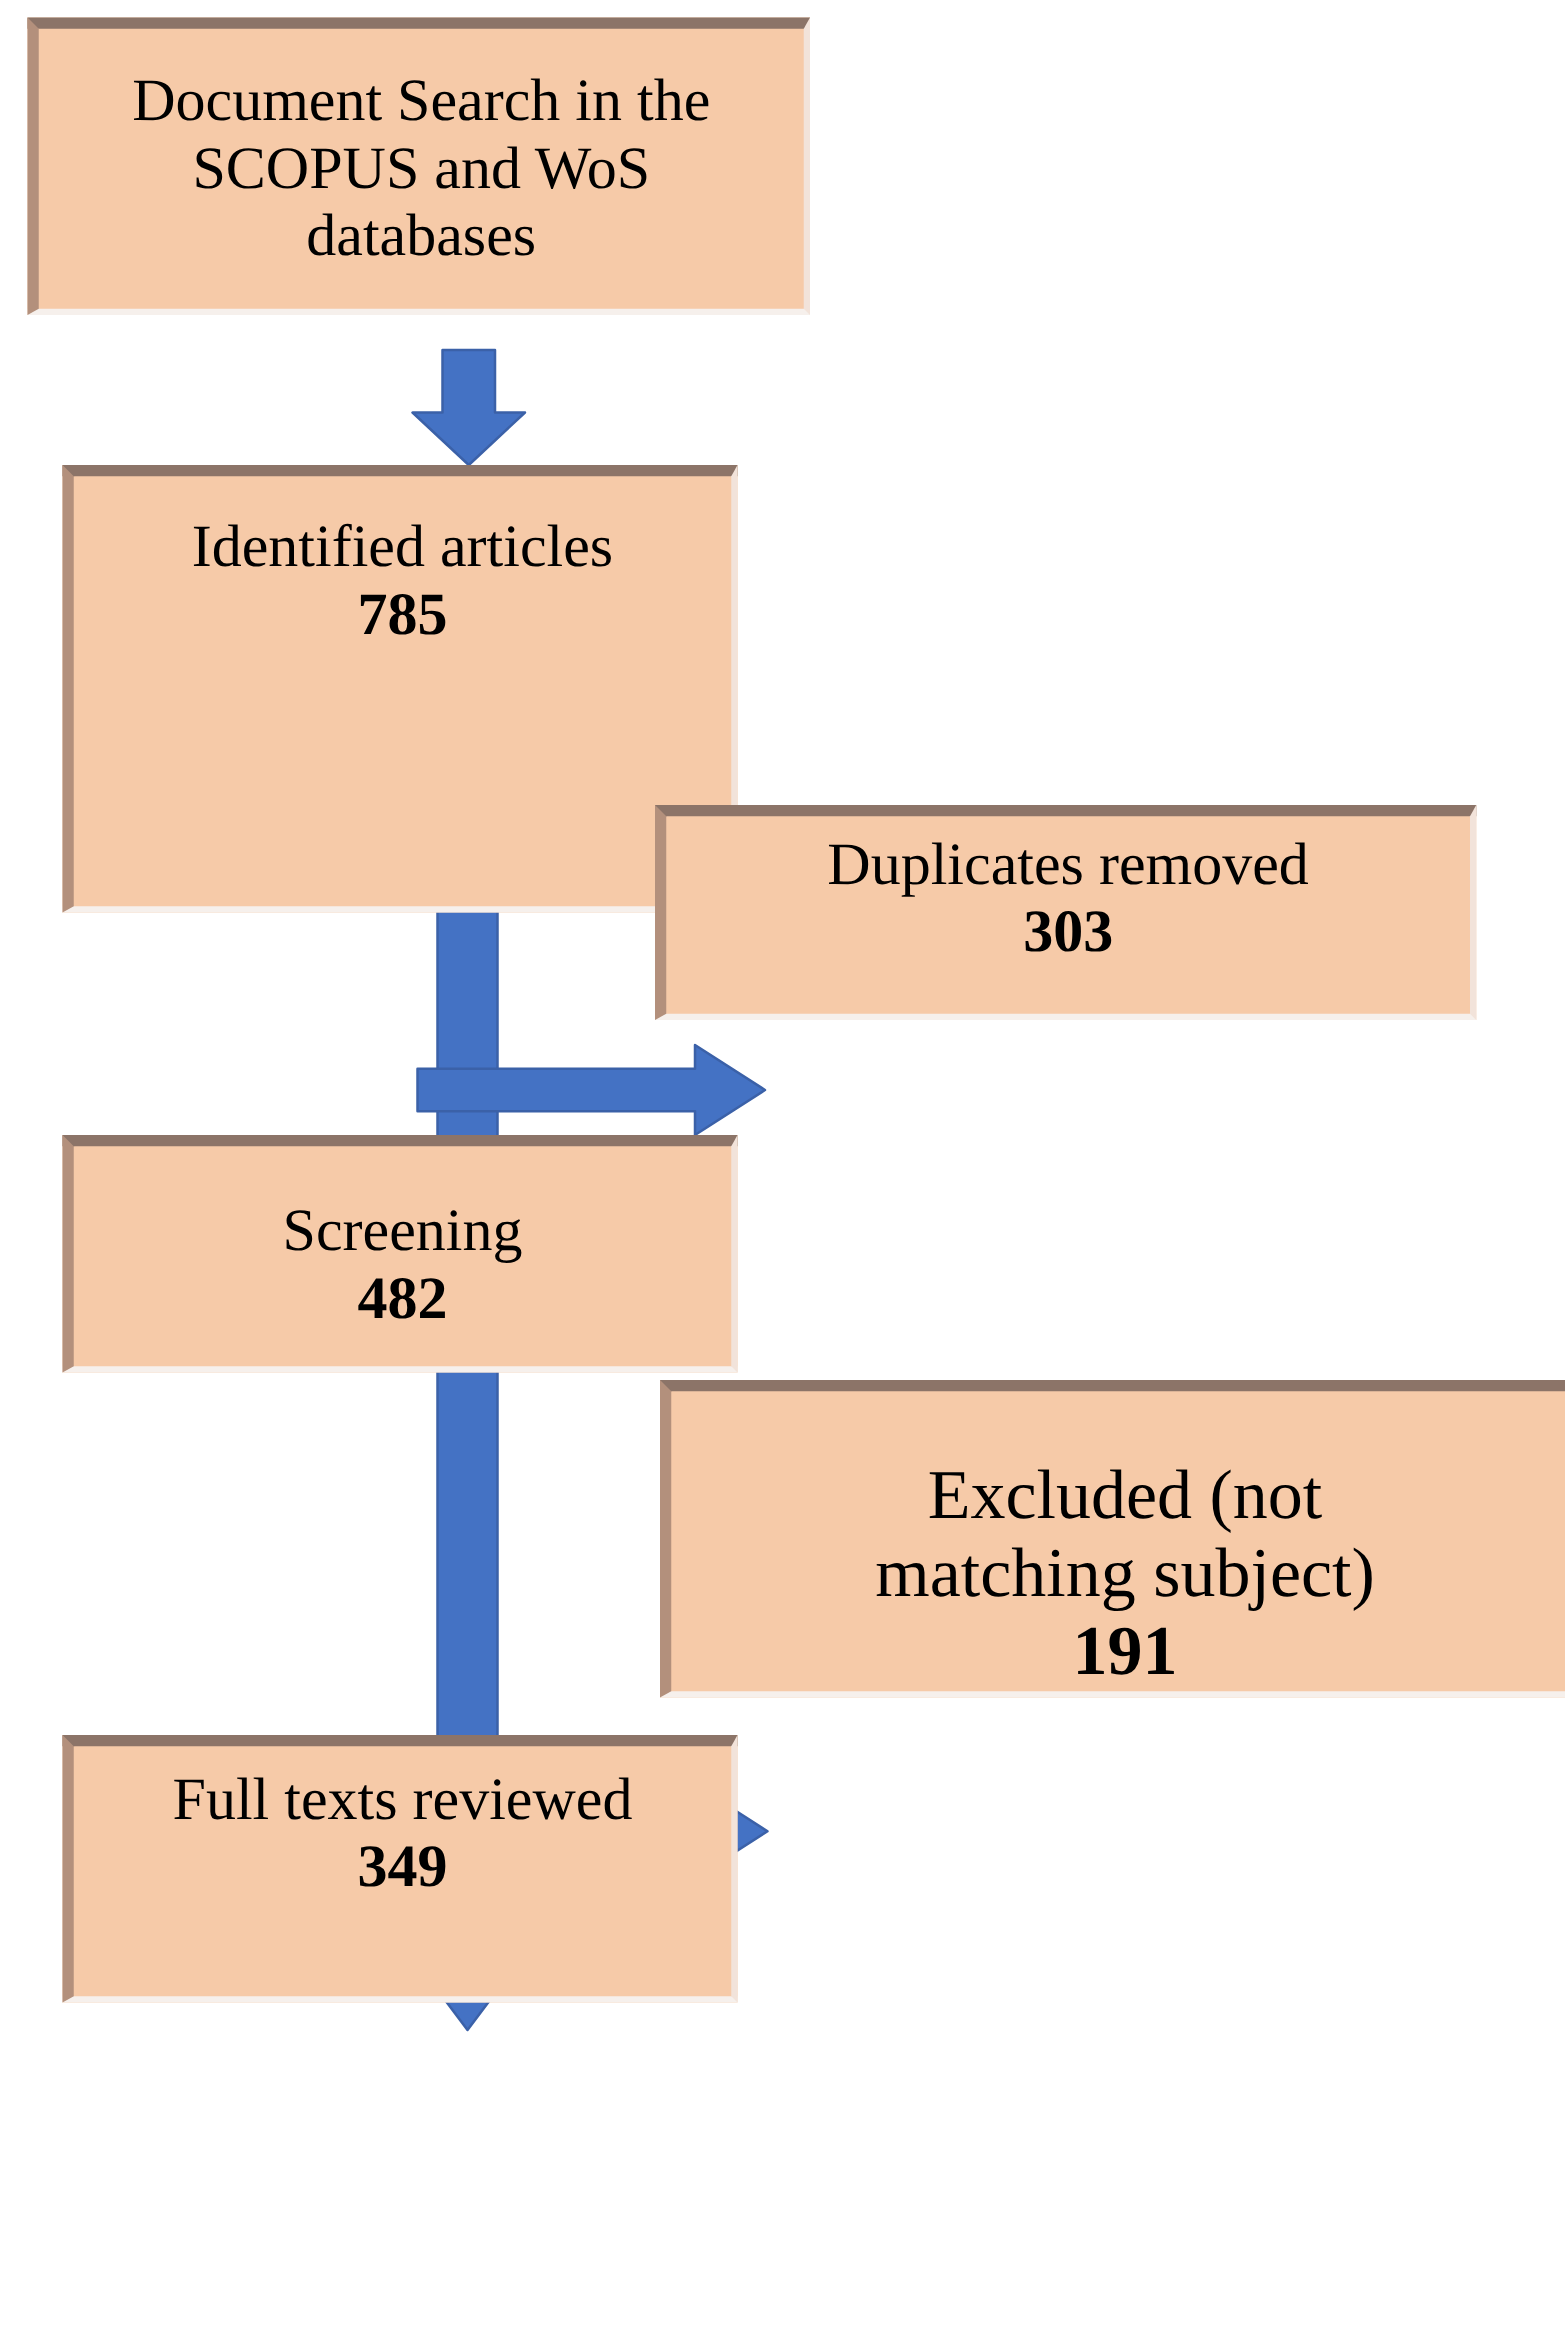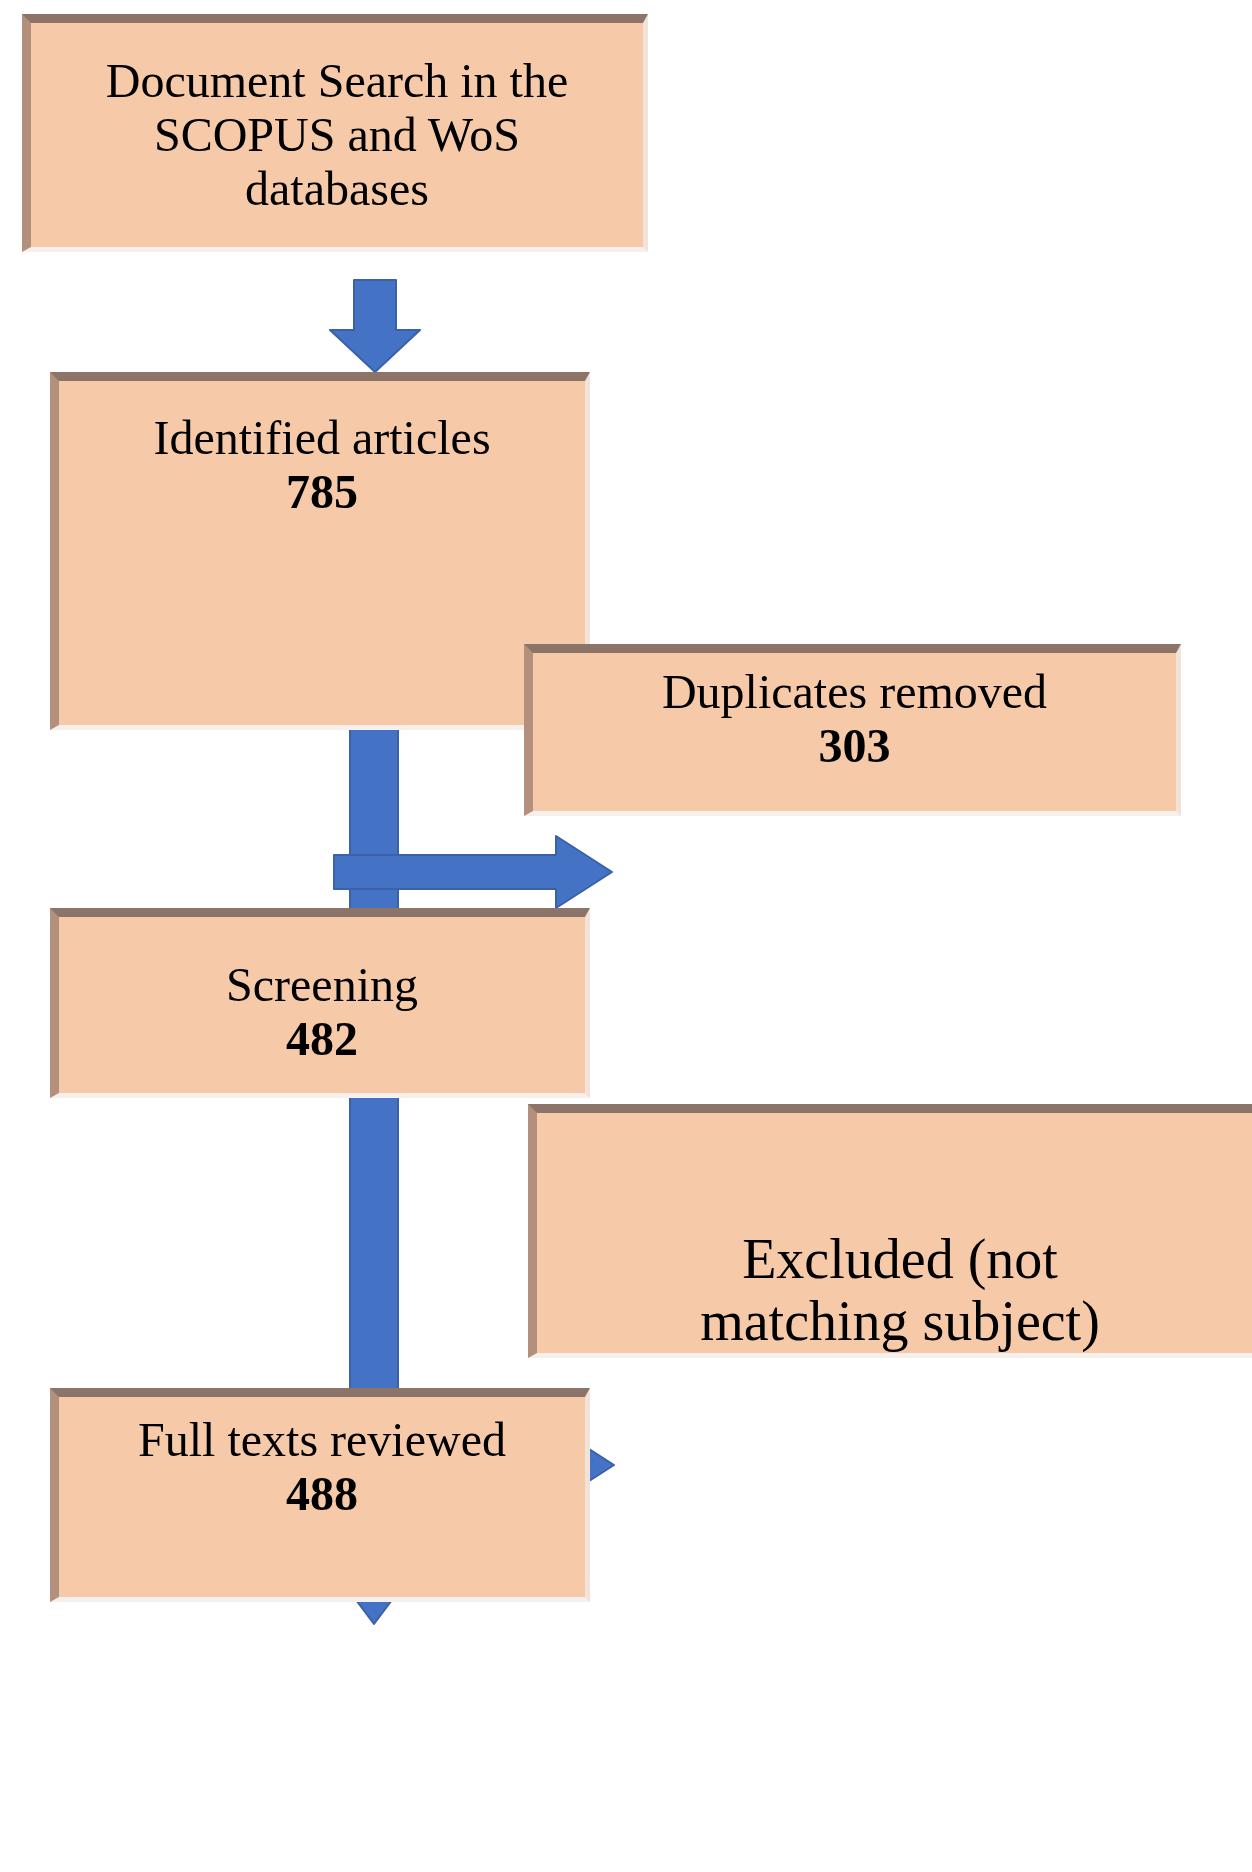--- a/index.html
+++ b/index.html
@@ -109,20 +109,21 @@
   </div>
 
   <div class="box" id="box-screening">
     <span class="line">Screening</span>
     <span class="line num">482</span>
   </div>
 
   <div class="box" id="box-excluded">
     <span class="line">Excluded (not</span>
     <span class="line">matching subject)</span>
+    <span class="line num">191</span>
   </div>
 
   <div class="box" id="box-fulltext">
     <span class="line">Full texts reviewed</span>
-    <span class="line num">488</span>
+    <span class="line num">349</span>
   </div>
 
 </div>
 
 </body></html>

